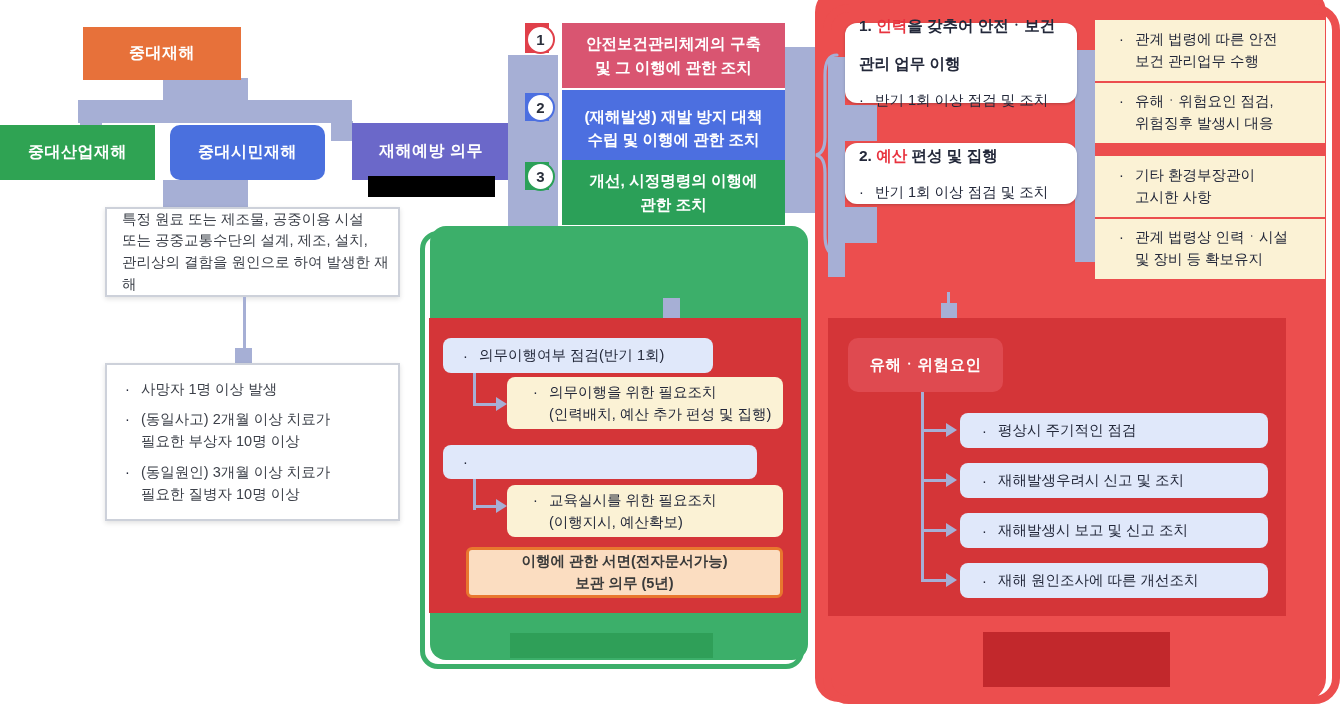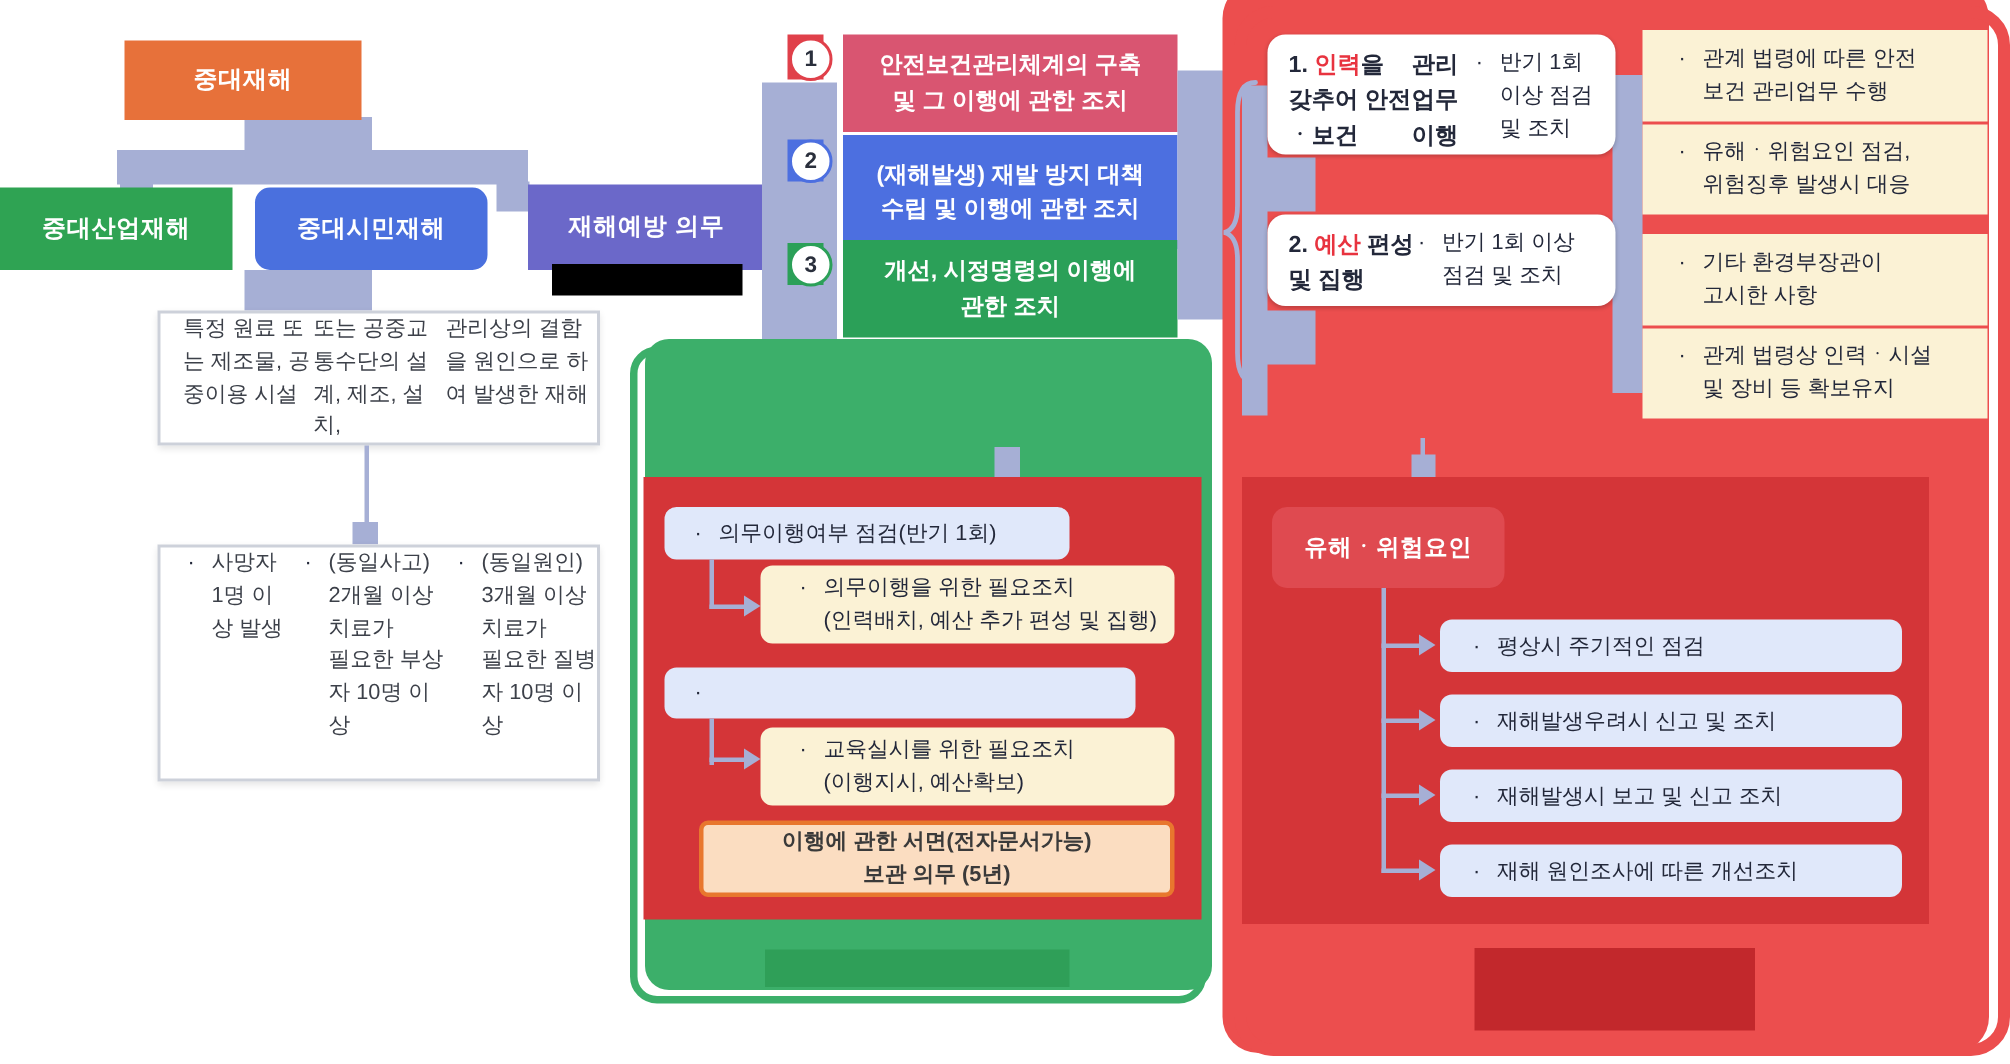--- a/index.html
+++ b/index.html
@@ -9,21 +9,21 @@
   .lav{background:var(--c-lavender);}
 
   
   .cnode{display:flex;align-items:center;justify-content:center;color:#fff;
          font-weight:700;font-size:16px;text-align:center;letter-spacing:.5px;}
 
   
   .obox{background:#fff;border:2px solid var(--c-border-gray);border-radius:0;
         box-shadow:0 2px 5px rgba(0,0,0,.12);color:var(--c-text-body);
         font-size:14.5px;font-weight:500;line-height:1.5;
-        display:flex;flex-direction:row;justify-content:center;}
+        display:flex;flex-direction:column;justify-content:center;}
 
   
   .duty{left:562px;width:223px;color:#fff;font-weight:600;font-size:15.5px;line-height:1.5;
         display:flex;flex-direction:column;align-items:center;justify-content:center;text-align:center;}
   .numcircle{width:29px;height:29px;border-radius:50%;background:#fff;
              display:flex;align-items:center;justify-content:center;
              font-size:15px;font-weight:700;color:#2A2F3C;border:2.5px solid #000;}
 
   
   .chip{background:var(--c-chip-blue);border-radius:8px;display:flex;align-items:center;
@@ -37,21 +37,21 @@
   .arrow-r{width:0;height:0;border-left:11px solid var(--c-lavender);
            border-top:7px solid transparent;border-bottom:7px solid transparent;}
 
   .peach{background:var(--c-peach);border:3px solid var(--c-peach-border);border-radius:6px;
          display:flex;flex-direction:column;align-items:center;justify-content:center;
          font-size:14.5px;font-weight:600;color:#3A3A3A;line-height:1.5;text-align:center;}
 
   
   .wb{background:#fff;border-radius:12px;box-shadow:0 1px 3px rgba(0,0,0,.22);
       font-size:15.5px;font-weight:600;color:var(--c-text-dark);line-height:1.5;
-      padding:9px 14px;display:flex;flex-direction:row;justify-content:center;}
+      padding:9px 14px;display:flex;flex-direction:column;justify-content:center;gap:15px;}
   .kw{color:var(--c-accent-red);}
   .wb .sub{font-size:14.5px;font-weight:500;}
 
   .cream-item{background:var(--c-cream);font-size:14.5px;font-weight:500;color:var(--c-text-dark);
               line-height:1.5;display:flex;flex-direction:column;justify-content:center;padding-left:24px;}
   .bluebox{background:var(--c-chip-blue);border-radius:8px;font-size:14.5px;font-weight:500;
            color:var(--c-text-dark);display:flex;align-items:center;padding-left:22px;}
   .brace path{stroke:var(--c-lavender);stroke-width:3.2;fill:none;stroke-linecap:round;}
 </style>
 </head>

